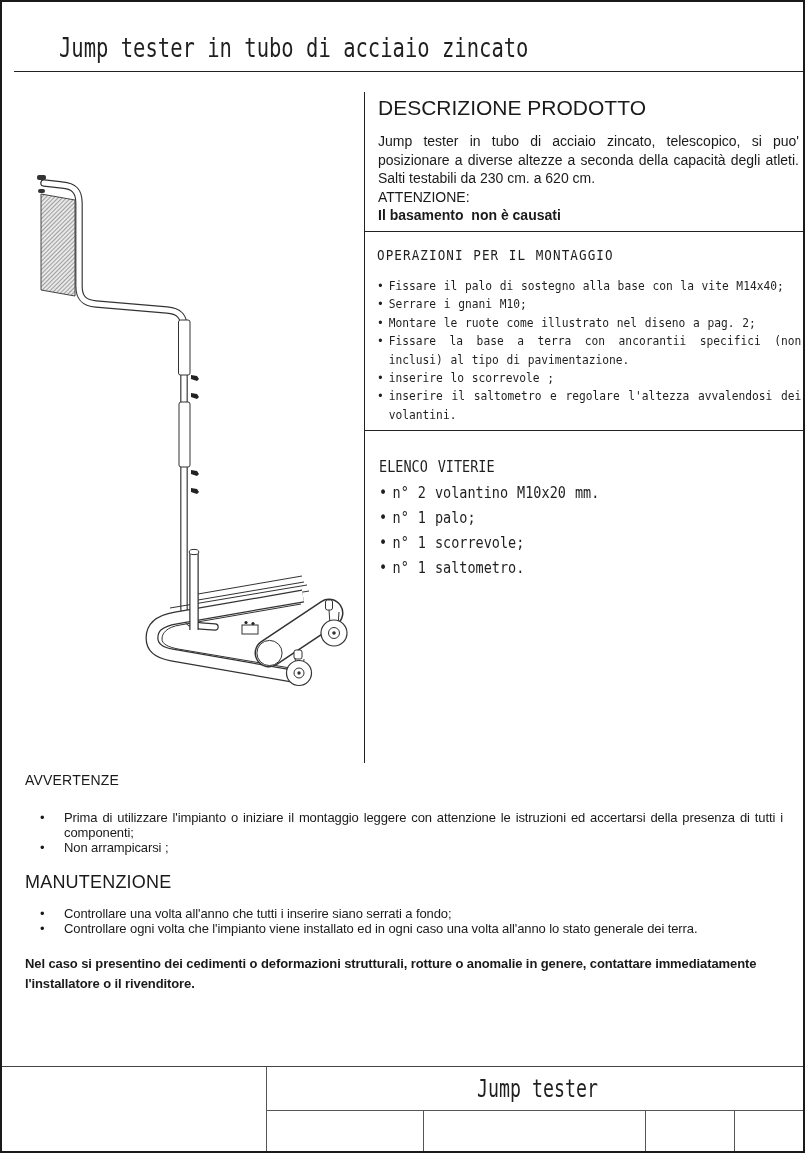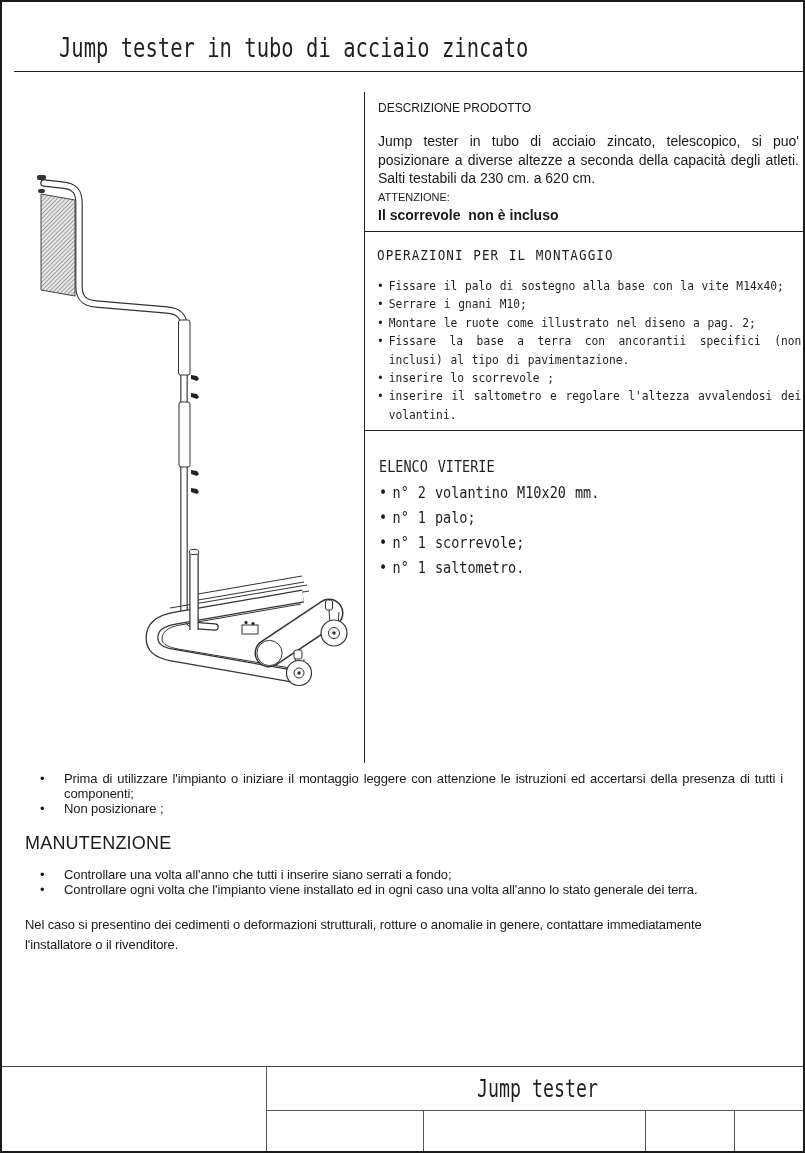--- a/index.html
+++ b/index.html
@@ -18,41 +18,41 @@
     transform:scaleX(0.76);transform-origin:left center;white-space:nowrap;letter-spacing:0;}
   
   .main{position:absolute;left:0;top:90px;width:100%;height:671px;}
   .drawing-box{position:absolute;left:0;top:0;width:363px;height:671px;
     border-right:1px solid #222;box-sizing:border-box;background:#fff;}
   .right-col{position:absolute;left:363px;top:0;width:442px;height:671px;box-sizing:border-box;}
   .sec{box-sizing:border-box;overflow:hidden;}
   .sec-desc{height:139px;padding:6px 8px 0 13px;}
   .sec-oper{height:199px;border-top:1px solid #222;padding:14px 6px 0 12px;}
   .sec-elenco{height:333px;border-top:1px solid #222;padding:26px 6px 0 14px;}
-  .desc-head{font-size:12px;line-height:20px;margin:0 0 14px 0;font-weight:normal;}
+  .desc-head{font-size:21px;line-height:20px;margin:0 0 14px 0;font-weight:normal;}
   .desc-body{font-size:14px;line-height:18.5px;text-align:justify;margin:0;}
-  .desc-att{font-size:11px;line-height:18.5px;margin:0;}
+  .desc-att{font-size:14px;line-height:18.5px;margin:0;}
   .desc-bold{font-size:14px;line-height:18.5px;margin:0;font-weight:bold;white-space:pre-wrap;}
   .cadx{transform:scaleX(0.9);transform-origin:top left;width:111.2%;}
   .oper-head{font-size:14px;line-height:18px;margin:0 0 13px 0;font-weight:normal;letter-spacing:1.2px;word-spacing:1px;}
   .cad-list{margin:0;padding:0;list-style:none;}
   .cad-list li{position:relative;padding-left:13px;}
   .cad-list li::before{content:"\2022";position:absolute;left:0;top:0;}
   .oper-list li{font-size:12.5px;line-height:18.4px;word-spacing:1px;text-align:justify;}
   .elenco-head{font-size:15px;line-height:20px;margin:0 0 4px 0;font-weight:normal;word-spacing:2px;}
   .elenco-list li{font-size:15px;line-height:25px;word-spacing:1px;padding-left:15px;}
   
   .warnings{position:absolute;left:0;top:761px;width:100%;height:303px;
     box-sizing:border-box;padding:8px 20px 0 23px;font-size:13px;letter-spacing:-0.1px;}
   .warn-head{font-size:14px;line-height:19px;margin:0 0 20px 0;font-weight:normal;letter-spacing:0.2px;}
   .warn-list{margin:0 0 18px 0;padding:0 0 0 15px;list-style:none;}
   .warn-list li{position:relative;padding-left:24px;line-height:15px;text-align:justify;}
   .warn-list li::before{content:"\2022";position:absolute;left:0;top:0;}
   .maint-head{font-size:18px;line-height:19px;margin:0 0 14px 0;font-weight:normal;letter-spacing:0.2px;}
-  .maint-note{margin:17px 12px 0 0;line-height:19.5px;}
+  .maint-note{margin:17px 12px 0 0;line-height:19.5px;font-weight:bold;}
   
   .tblock{position:absolute;left:0;top:1064px;width:100%;height:89px;
     border-top:1px solid #444;box-sizing:border-box;}
   .tblock .left-cell{position:absolute;left:0;top:0;width:265px;height:100%;
     border-right:1px solid #555;box-sizing:border-box;}
   .tblock .name-cell{position:absolute;left:265px;top:0;width:540px;height:44px;
     border-bottom:1px solid #555;box-sizing:border-box;
     display:flex;align-items:center;justify-content:center;}
   .product-name{font-size:24px;transform:scaleX(0.76);transform-origin:center;white-space:nowrap;}
   .tblock .row2{position:absolute;left:265px;top:44px;width:540px;height:45px;display:flex;}
@@ -159,21 +159,21 @@
         </g>
       </svg>
     </div>
 
     <div class="right-col">
 
       <div class="sec sec-desc">
         <p class="desc-head">DESCRIZIONE PRODOTTO</p>
         <p class="desc-body">Jump tester in tubo di acciaio zincato, telescopico, si puo' posizionare a diverse altezze a seconda della capacità degli atleti. Salti testabili da 230 cm. a 620 cm.</p>
         <p class="desc-att">ATTENZIONE:</p>
-        <p class="desc-bold">Il scorrevole  non è incluso</p>
+        <p class="desc-bold">Il basamento  non è causati</p>
       </div>
 
       <div class="sec sec-oper">
         <div class="cadx cad">
           <p class="oper-head">OPERAZIONI PER IL MONTAGGIO</p>
           <ul class="cad-list oper-list">
             <li>Fissare il palo di sostegno alla base con la vite M14x40;</li>
             <li>Serrare i gnani M10;</li>
             <li>Montare le ruote come illustrato nel diseno a pag. 2;</li>
             <li>Fissare la base a terra con ancorantii specifici (non inclusi) al tipo di pavimentazione.</li>
@@ -192,23 +192,24 @@
             <li>n° 1 scorrevole;</li>
             <li>n° 1 saltometro.</li>
           </ul>
         </div>
       </div>
 
     </div>
   </div>
 
   <div class="warnings">
+    <p class="warn-head">AVVERTENZE</p>
     <ul class="warn-list">
       <li>Prima di utilizzare l'impianto o iniziare il montaggio leggere con attenzione le istruzioni ed accertarsi della presenza di tutti i componenti;</li>
-      <li>Non posizionare ;</li>
+      <li>Non arrampicarsi ;</li>
     </ul>
     <p class="maint-head">MANUTENZIONE</p>
     <ul class="warn-list">
       <li>Controllare una volta all'anno che tutti i inserire siano serrati a fondo;</li>
       <li>Controllare ogni volta che l'impianto viene installato ed in ogni caso una volta all'anno lo stato generale dei terra.</li>
     </ul>
     <p class="maint-note">Nel caso si presentino dei cedimenti o deformazioni strutturali, rotture o anomalie in genere, contattare immediatamente l'installatore o il rivenditore.</p>
   </div>
 
   <div class="tblock">

